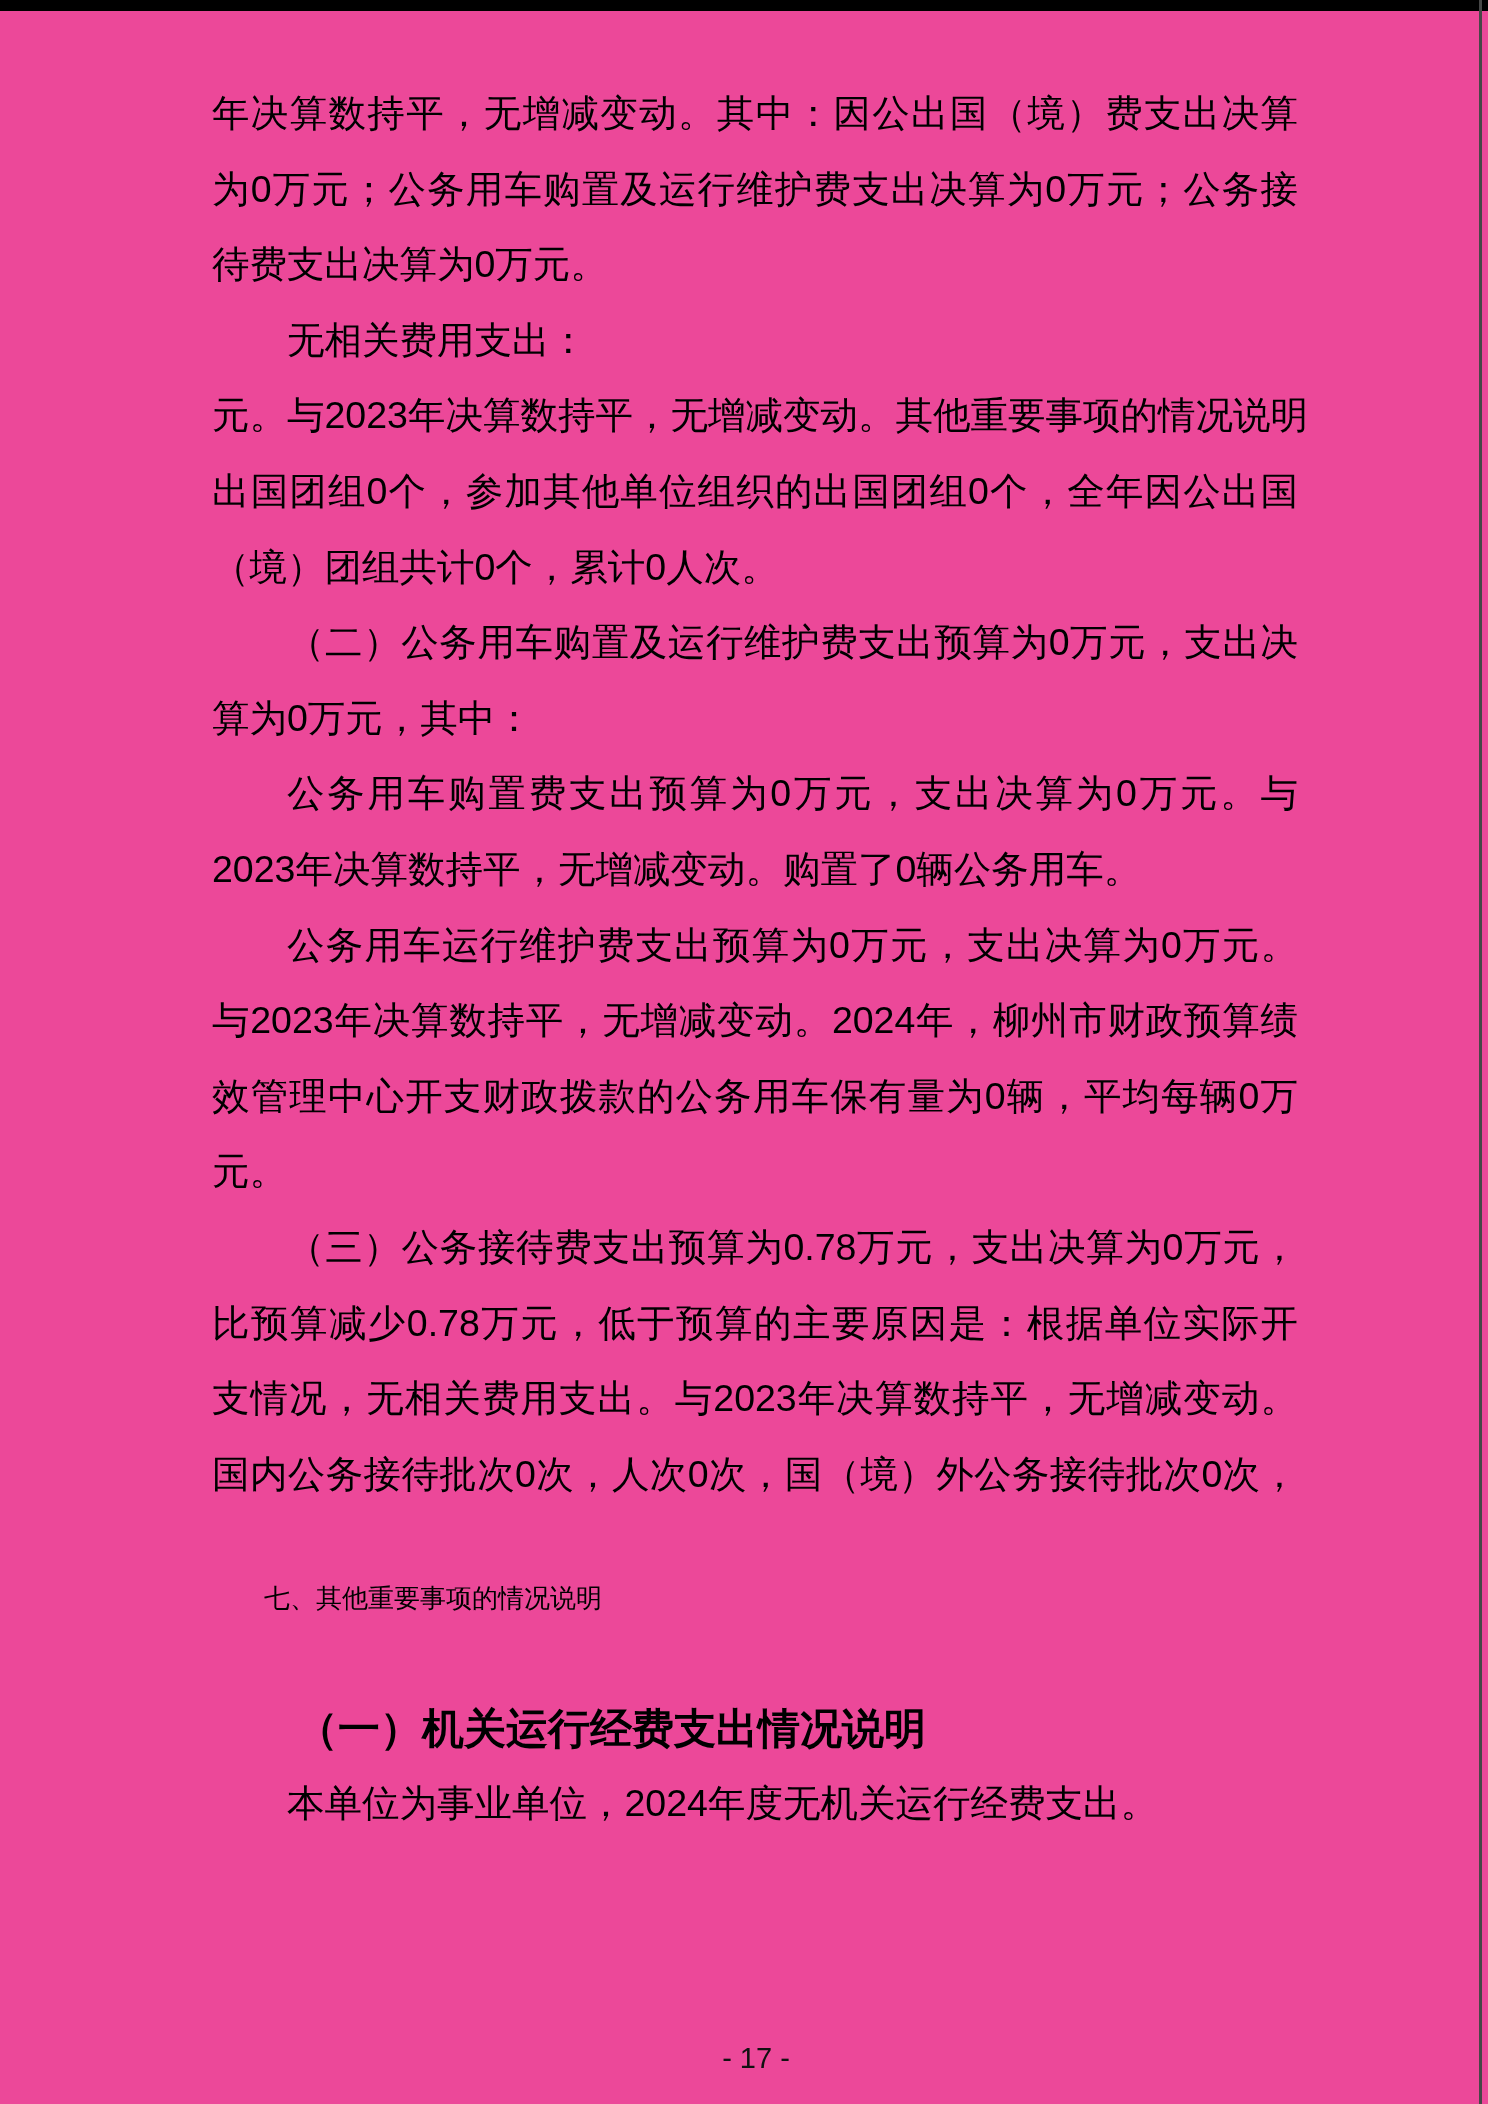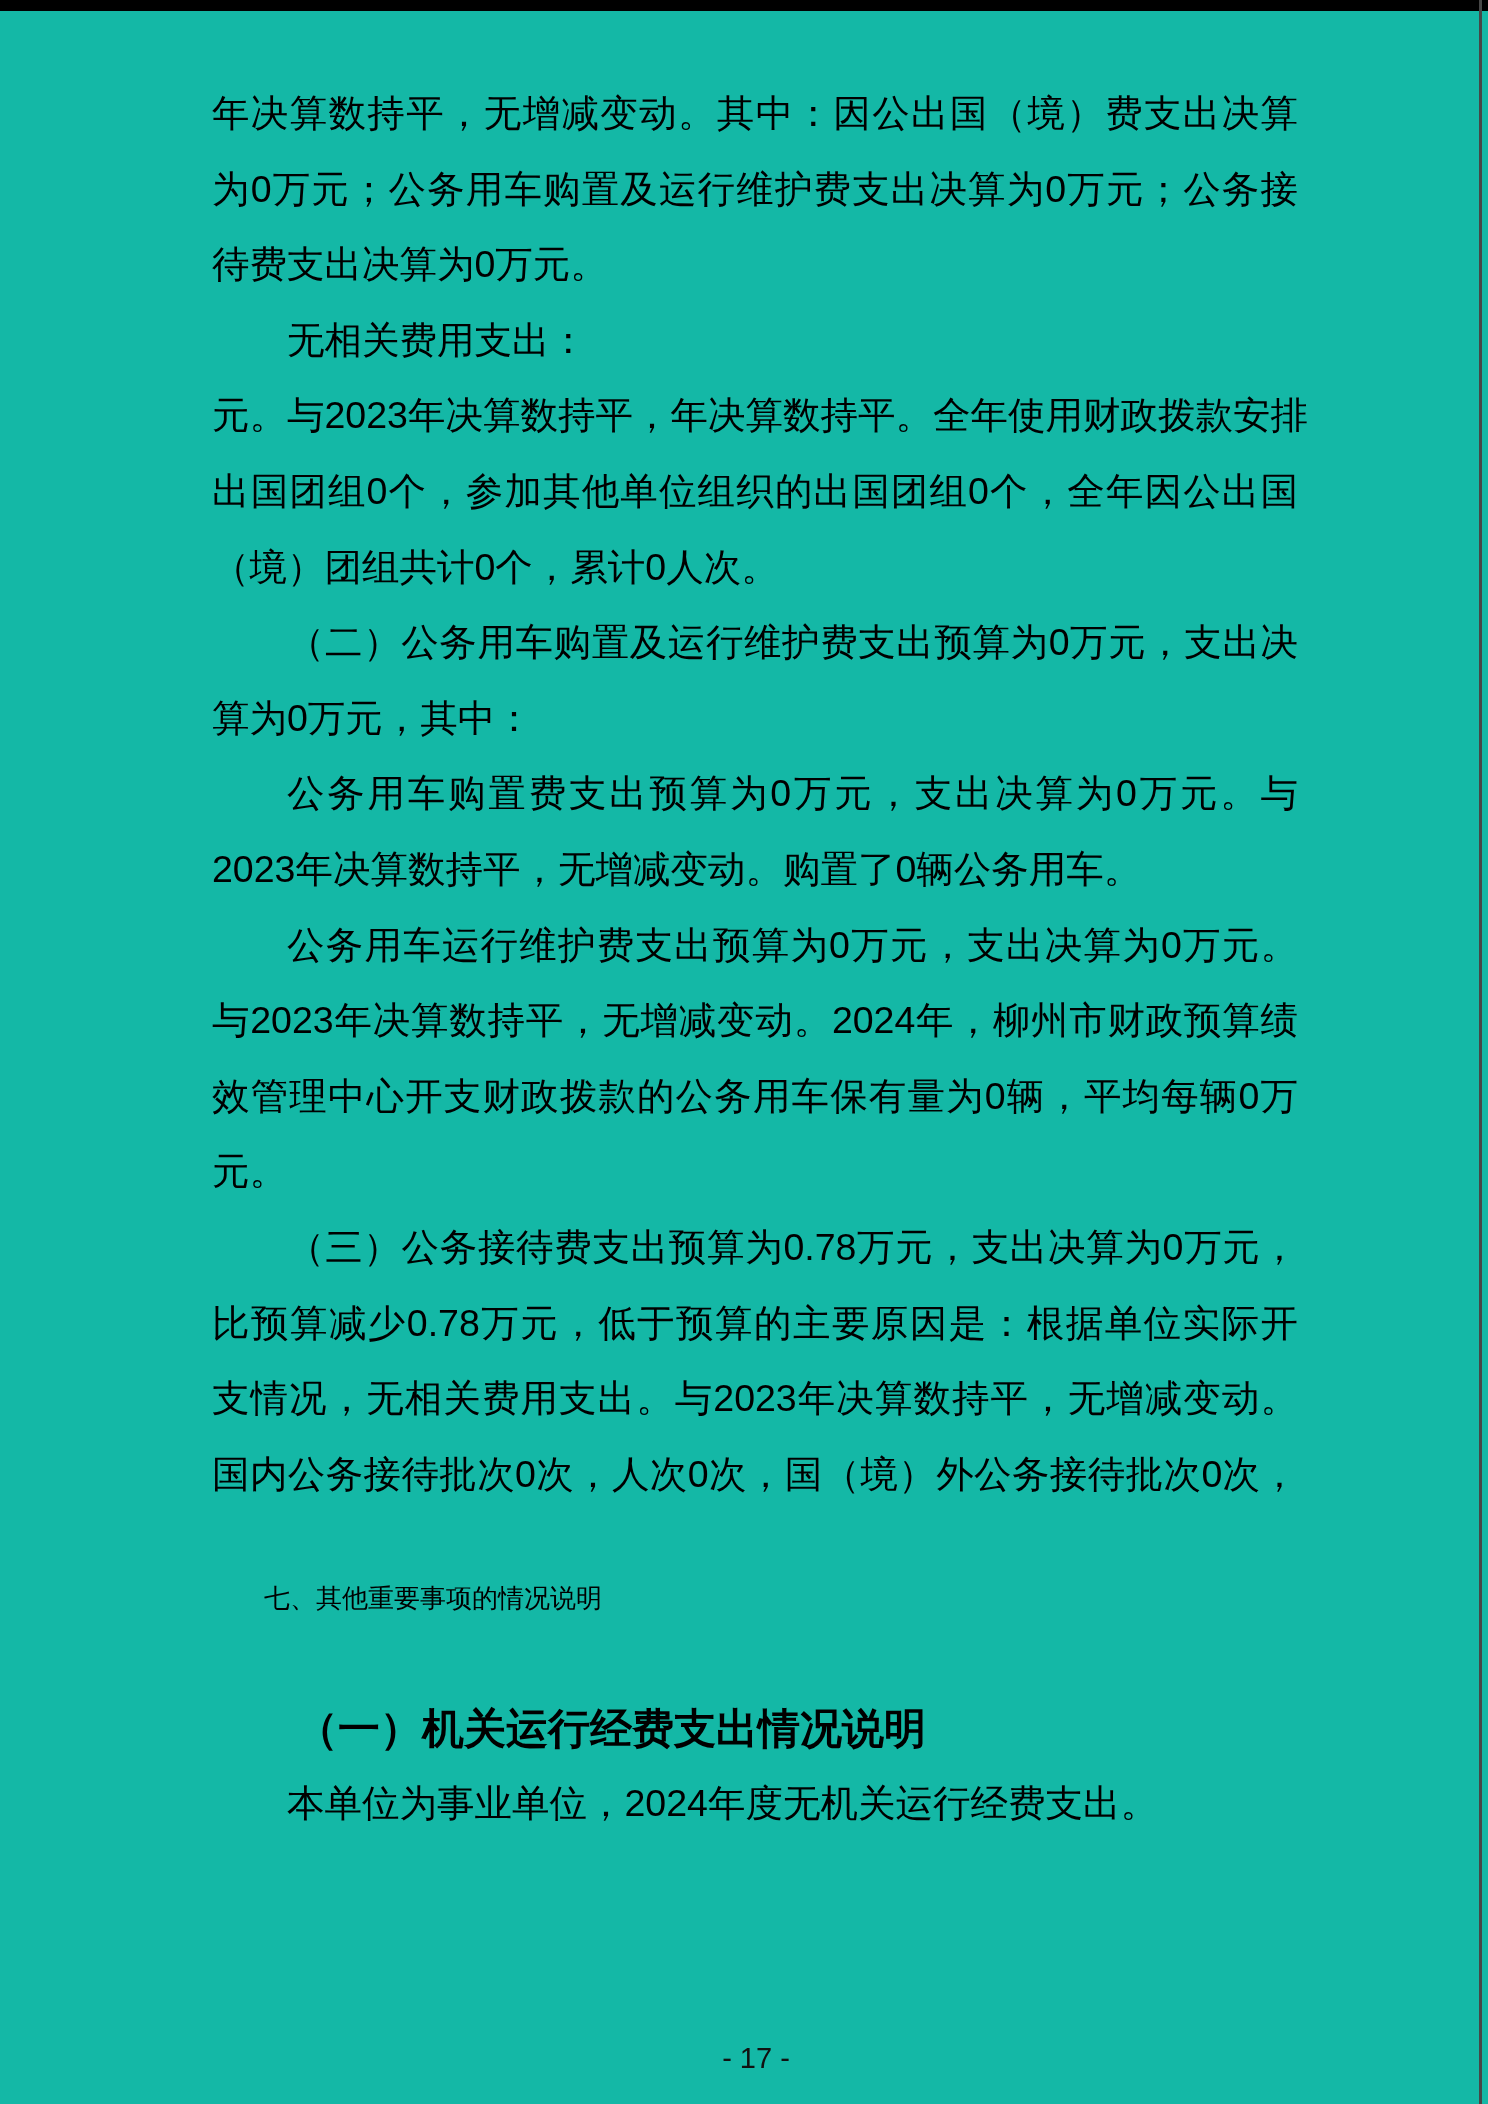--- a/index.html
+++ b/index.html
@@ -1,20 +1,20 @@
 <!DOCTYPE html>
 <html><head>
 <meta charset="utf-8">
 <style>
   html, body { margin: 0; padding: 0; background: #e8e8e8; }
   .page {
     position: relative;
     width: 1488px;
     height: 2104px;
-    background: #14b8a6;
+    background: #ec4899;
     overflow: hidden;
     font-family: "Liberation Sans", "DejaVu Sans", sans-serif;
     color: #000000;
   }
   .scan-edge-top {
     position: absolute;
     left: 0; top: 0;
     width: 1488px; height: 11px;
     background: #000000;
   }
@@ -76,21 +76,21 @@
 
 <div class="page">
   <div class="scan-edge-top"></div>
   <div class="scan-edge-right"></div>
 
   <div class="text-block">
     <div class="ln j">年决算数持平，无增减变动。其中：因公出国（境）费支出决算</div>
     <div class="ln j">为0万元；公务用车购置及运行维护费支出决算为0万元；公务接</div>
     <div class="ln end">待费支出决算为0万元。</div>
     <div class="ln end ind">无相关费用支出：</div>
-    <div class="ln j">元。与2023年决算数持平，年决算数持平。全年使用财政拨款安排</div>
+    <div class="ln j">元。与2023年决算数持平，无增减变动。其他重要事项的情况说明</div>
     <div class="ln j">出国团组0个，参加其他单位组织的出国团组0个，全年因公出国</div>
     <div class="ln end">（境）团组共计0个，累计0人次。</div>
     <div class="ln j ind">（二）公务用车购置及运行维护费支出预算为0万元，支出决</div>
     <div class="ln end">算为0万元，其中：</div>
     <div class="ln j ind">公务用车购置费支出预算为0万元，支出决算为0万元。与</div>
     <div class="ln end">2023年决算数持平，无增减变动。购置了0辆公务用车。</div>
     <div class="ln j ind">公务用车运行维护费支出预算为0万元，支出决算为0万元。</div>
     <div class="ln j">与2023年决算数持平，无增减变动。2024年，柳州市财政预算绩</div>
     <div class="ln j">效管理中心开支财政拨款的公务用车保有量为0辆，平均每辆0万</div>
     <div class="ln end">元。</div>

